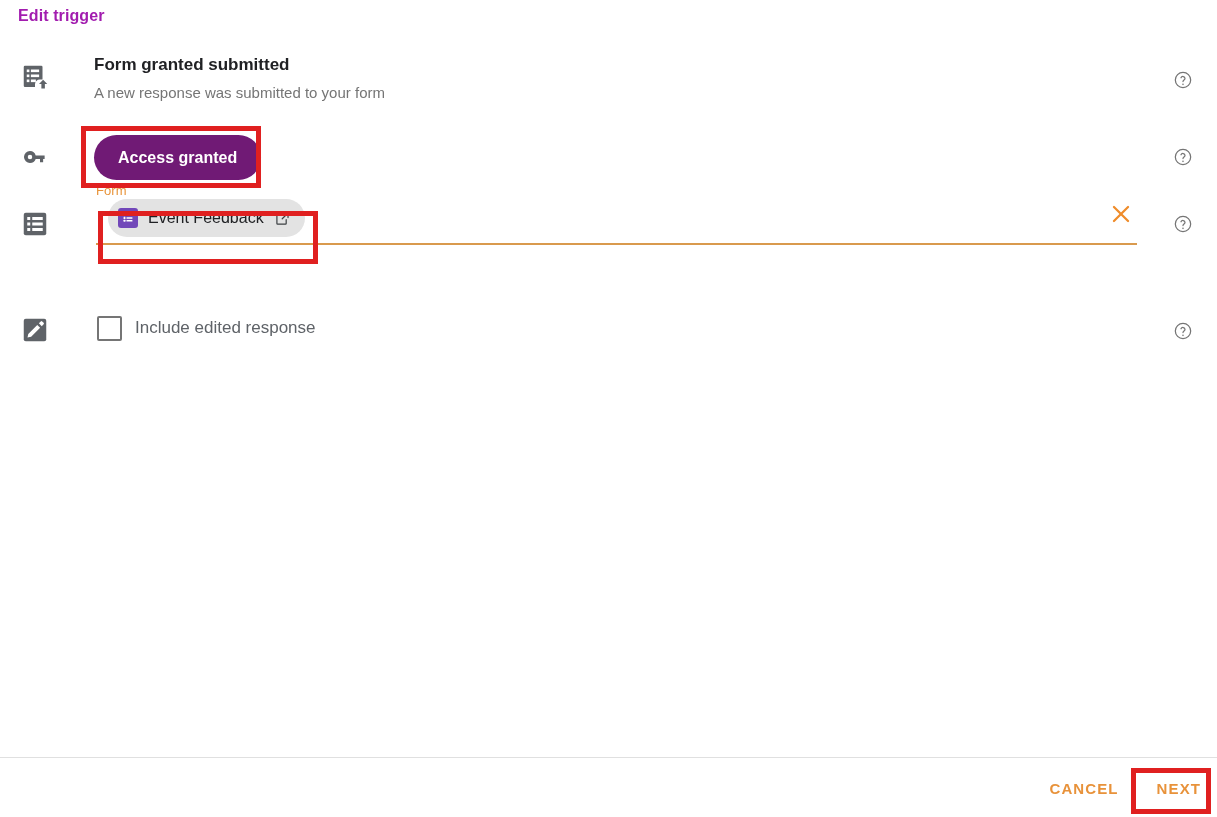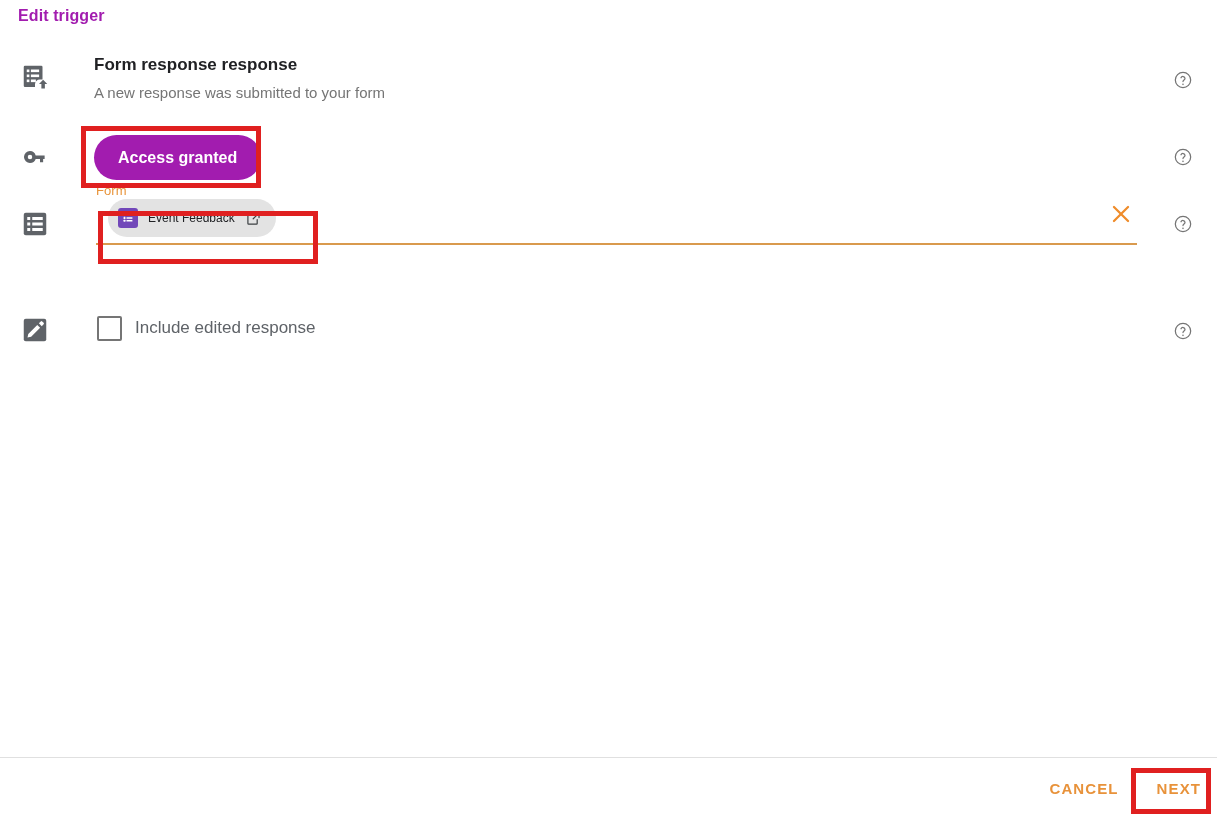--- a/index.html
+++ b/index.html
@@ -79,21 +79,21 @@
   .access-pill {
     position: absolute;
     left: 94px;
     top: 7px;
     height: 45px;
     padding: 0 24px;
     display: flex;
     align-items: center;
     justify-content: center;
     border-radius: 24px;
-    background: #a21caf;
+    background: #701a75;
     color: #ffffff;
     font-size: 16px;
     font-weight: bold;
     cursor: pointer;
     user-select: none;
   }
   #row-access .help-icon { top: 19px; }
 
   
   #row-form { top: 183px; height: 70px; }
@@ -125,21 +125,21 @@
     height: 20px;
     border-radius: 3px;
     background: #7248b9;
     display: flex;
     align-items: center;
     justify-content: center;
     flex: none;
   }
   .forms-glyph svg { display: block; width: 14px; height: 14px; }
   .chip-label {
-    font-size: 12px;
+    font-size: 16px;
     color: #202124;
     white-space: nowrap;
   }
   .ext-link-icon {
     width: 17px;
     height: 17px;
     color: #3c4043;
     flex: none;
   }
   .ext-link-icon svg { display: block; width: 17px; height: 17px; }
@@ -243,21 +243,21 @@
       <path d="M4 3h13a1 1 0 0 1 1 1v10h-2.2a3.8 3.8 0 0 0-3.8 3.8V20H4a1 1 0 0 1-1-1V4a1 1 0 0 1 1-1z"></path>
       <rect x="5.4" y="6" width="2.1" height="2.1" fill="#fff"></rect>
       <rect x="8.7" y="6" width="6.6" height="2.1" fill="#fff"></rect>
       <rect x="5.4" y="10" width="2.1" height="2.1" fill="#fff"></rect>
       <rect x="8.7" y="10" width="6.6" height="2.1" fill="#fff"></rect>
       <rect x="5.4" y="14" width="2.1" height="2.1" fill="#fff"></rect>
       <rect x="8.7" y="14" width="4" height="2.1" fill="#fff"></rect>
       <path d="M18.5 14.2l3.3 3.4h-1.9v3.6h-2.8v-3.6h-1.9z"></path>
     </svg>
   </span>
-  <div class="trigger-title">Form response response</div>
+  <div class="trigger-title">Form granted submitted</div>
   <div class="trigger-sub">A new response was submitted to your form</div>
   <span class="help-icon">
     <svg viewBox="0 0 24 24" fill="none" stroke="currentColor" stroke-width="1.5" aria-hidden="true">
       <circle cx="12" cy="12" r="9.2"></circle>
       <path d="M9.6 9.3a2.5 2.5 0 0 1 4.8.9c0 1.7-2.4 1.9-2.4 3.6" stroke-linecap="round"></path>
       <circle cx="12" cy="17.2" r="0.95" fill="currentColor" stroke="none"></circle>
     </svg>
   </span>
 </div>
 

